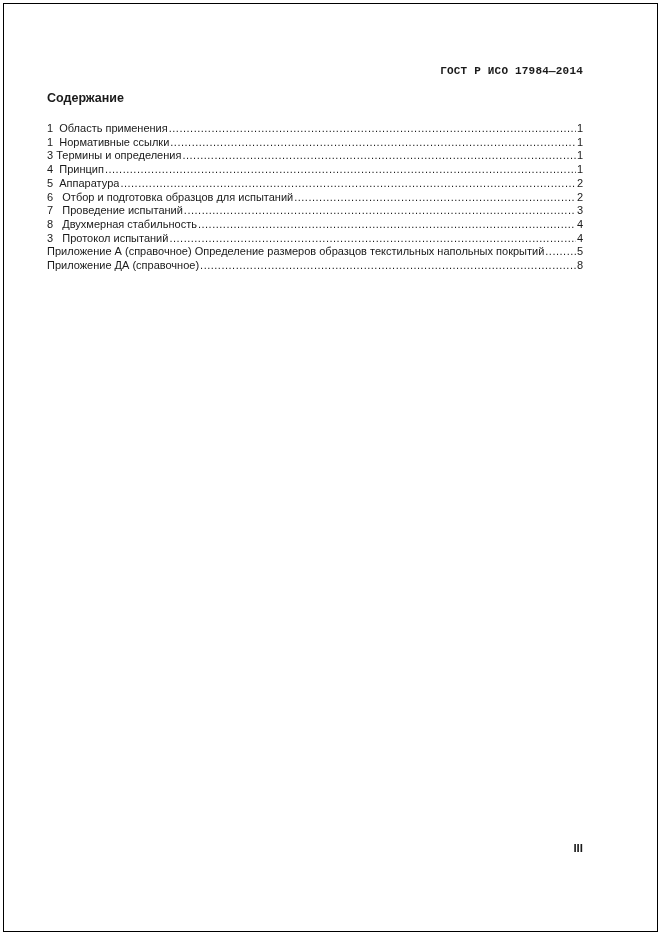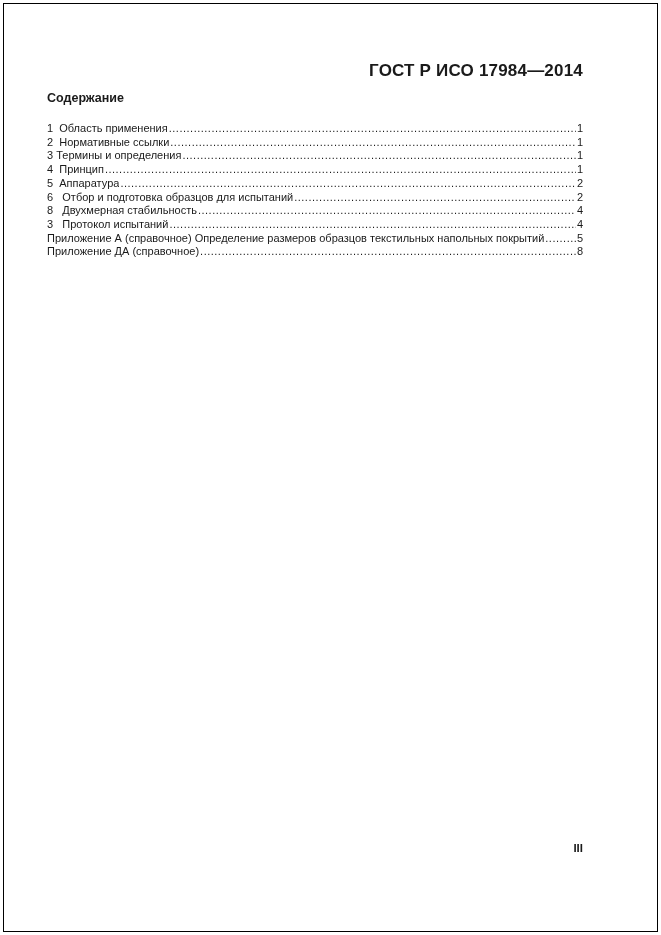--- a/index.html
+++ b/index.html
@@ -20,24 +20,25 @@
     left: 3px;
     top: 3px;
     width: 655px;
     height: 929px;
     border: 1px solid #000000;
     background: #ffffff;
     padding: 61px 74px 0 43px;
   }
   .doc-header {
     text-align: right;
-    font-size: 17px;
+    font-size: 11px;
     font-weight: bold;
     line-height: 12px;
     letter-spacing: 0.2px;
+    font-family: Liberation Mono, monospace;
   }
   .doc-title {
     margin: 15px 0 0 0;
     text-align: left;
     font-size: 12.5px;
     font-weight: bold;
     line-height: 13px;
   }
   .toc {
     margin-top: 17px;
@@ -88,21 +89,21 @@
 
   <div class="toc">
 
     <div class="toc-row">
       <span class="toc-title">1  Область применения</span>
       <span class="leader"></span>
       <span class="toc-page">1</span>
     </div>
 
     <div class="toc-row">
-      <span class="toc-title">2  Нормативные ссылки</span>
+      <span class="toc-title">1  Нормативные ссылки</span>
       <span class="leader"></span>
       <span class="toc-page">1</span>
     </div>
 
     <div class="toc-row">
       <span class="toc-title">3 Термины и определения</span>
       <span class="leader"></span>
       <span class="toc-page">1</span>
     </div>
 
@@ -117,20 +118,25 @@
       <span class="leader"></span>
       <span class="toc-page">2</span>
     </div>
 
     <div class="toc-row">
       <span class="toc-title">6   Отбор и подготовка образцов для испытаний</span>
       <span class="leader"></span>
       <span class="toc-page">2</span>
     </div>
 
+    <div class="toc-row">
+      <span class="toc-title">7   Проведение испытаний</span>
+      <span class="leader"></span>
+      <span class="toc-page">3</span>
+    </div>
 
     <div class="toc-row">
       <span class="toc-title">8   Двухмерная стабильность</span>
       <span class="leader"></span>
       <span class="toc-page">4</span>
     </div>
 
     <div class="toc-row">
       <span class="toc-title">3   Протокол испытаний</span>
       <span class="leader"></span>

